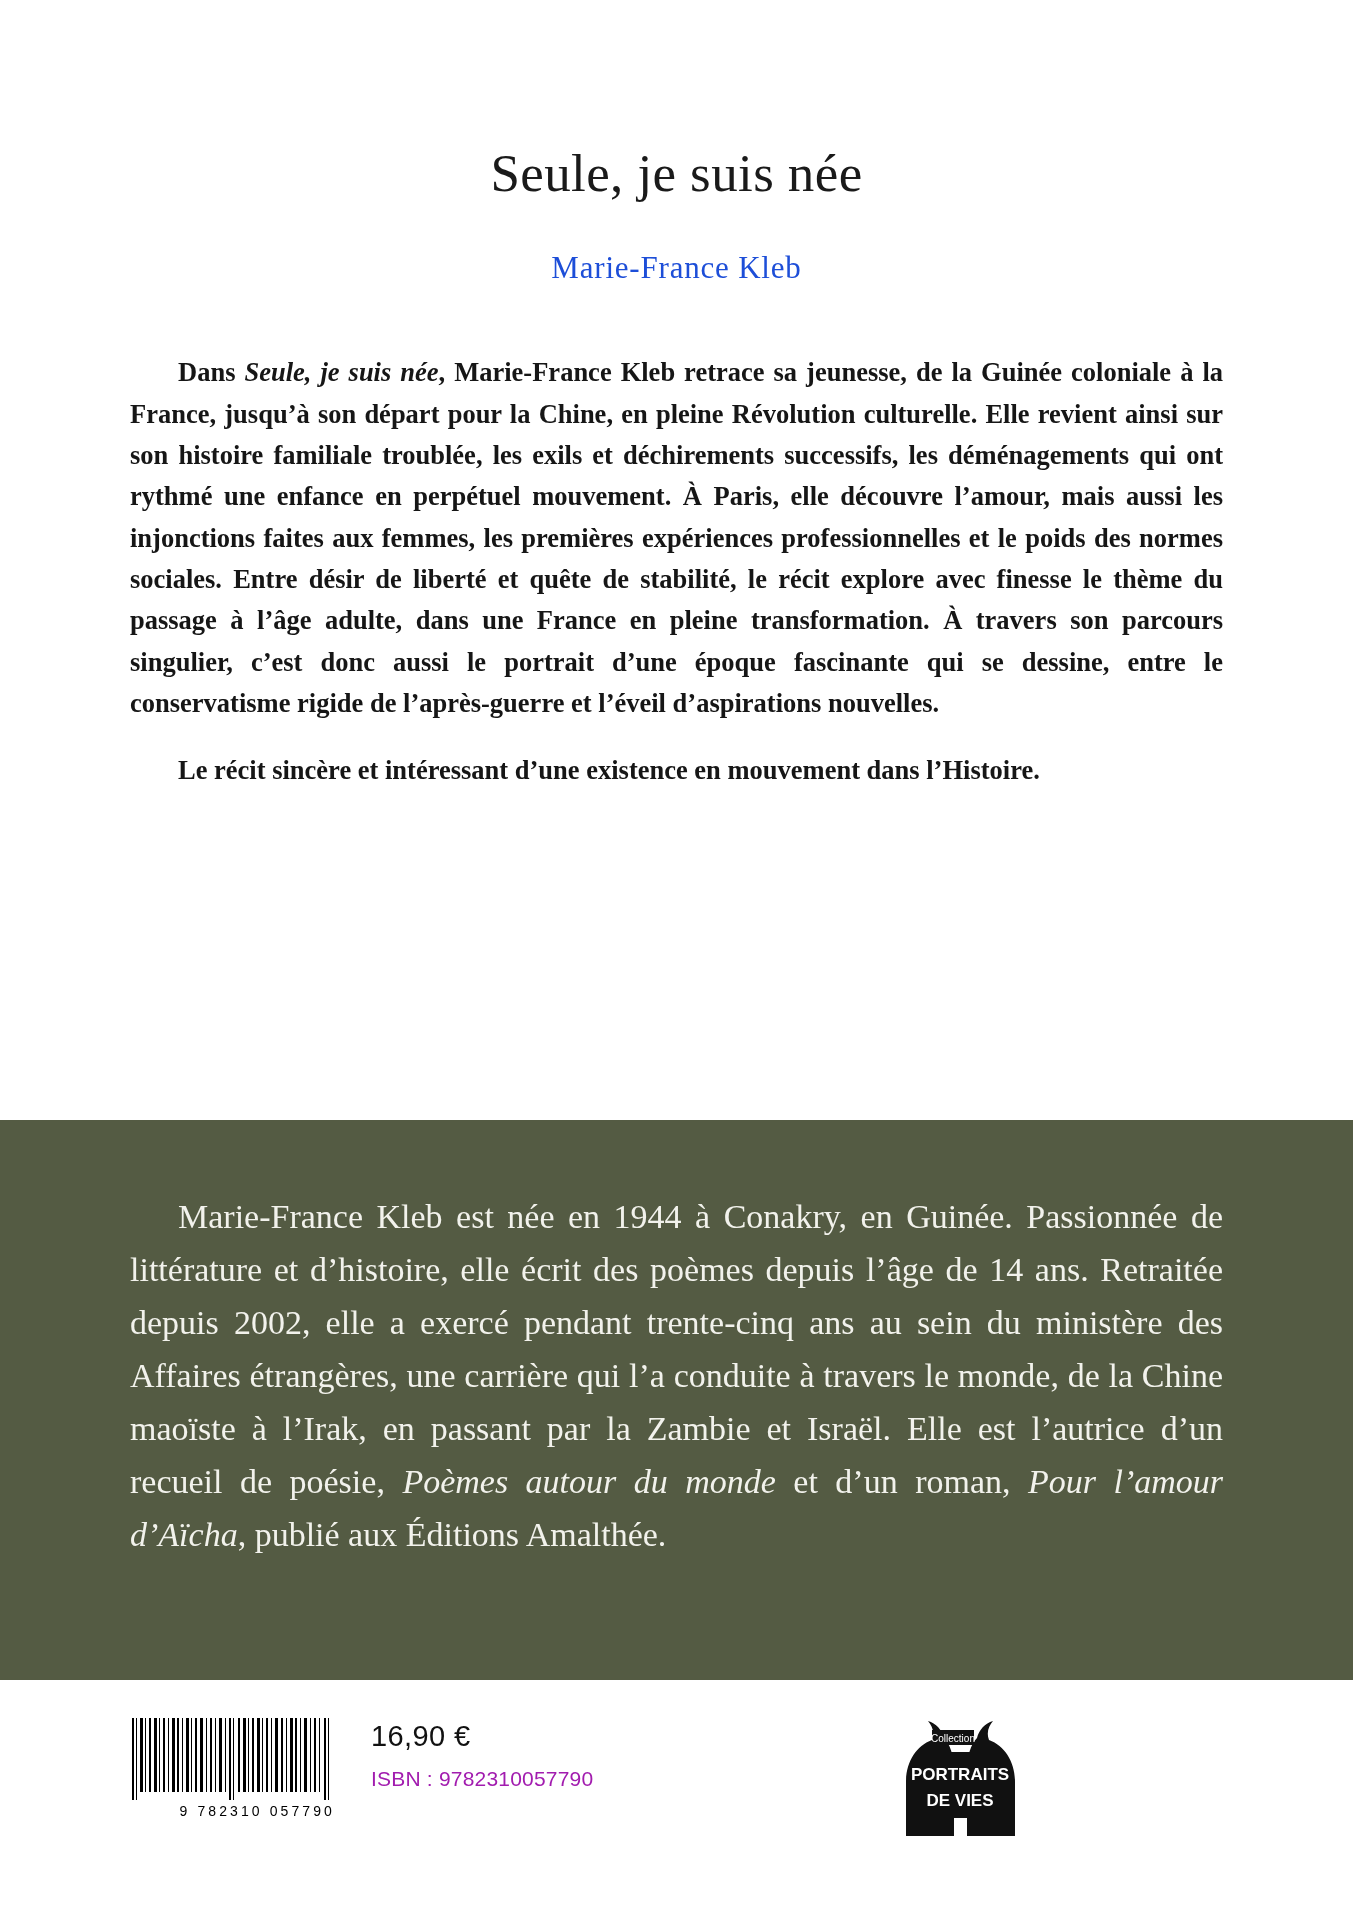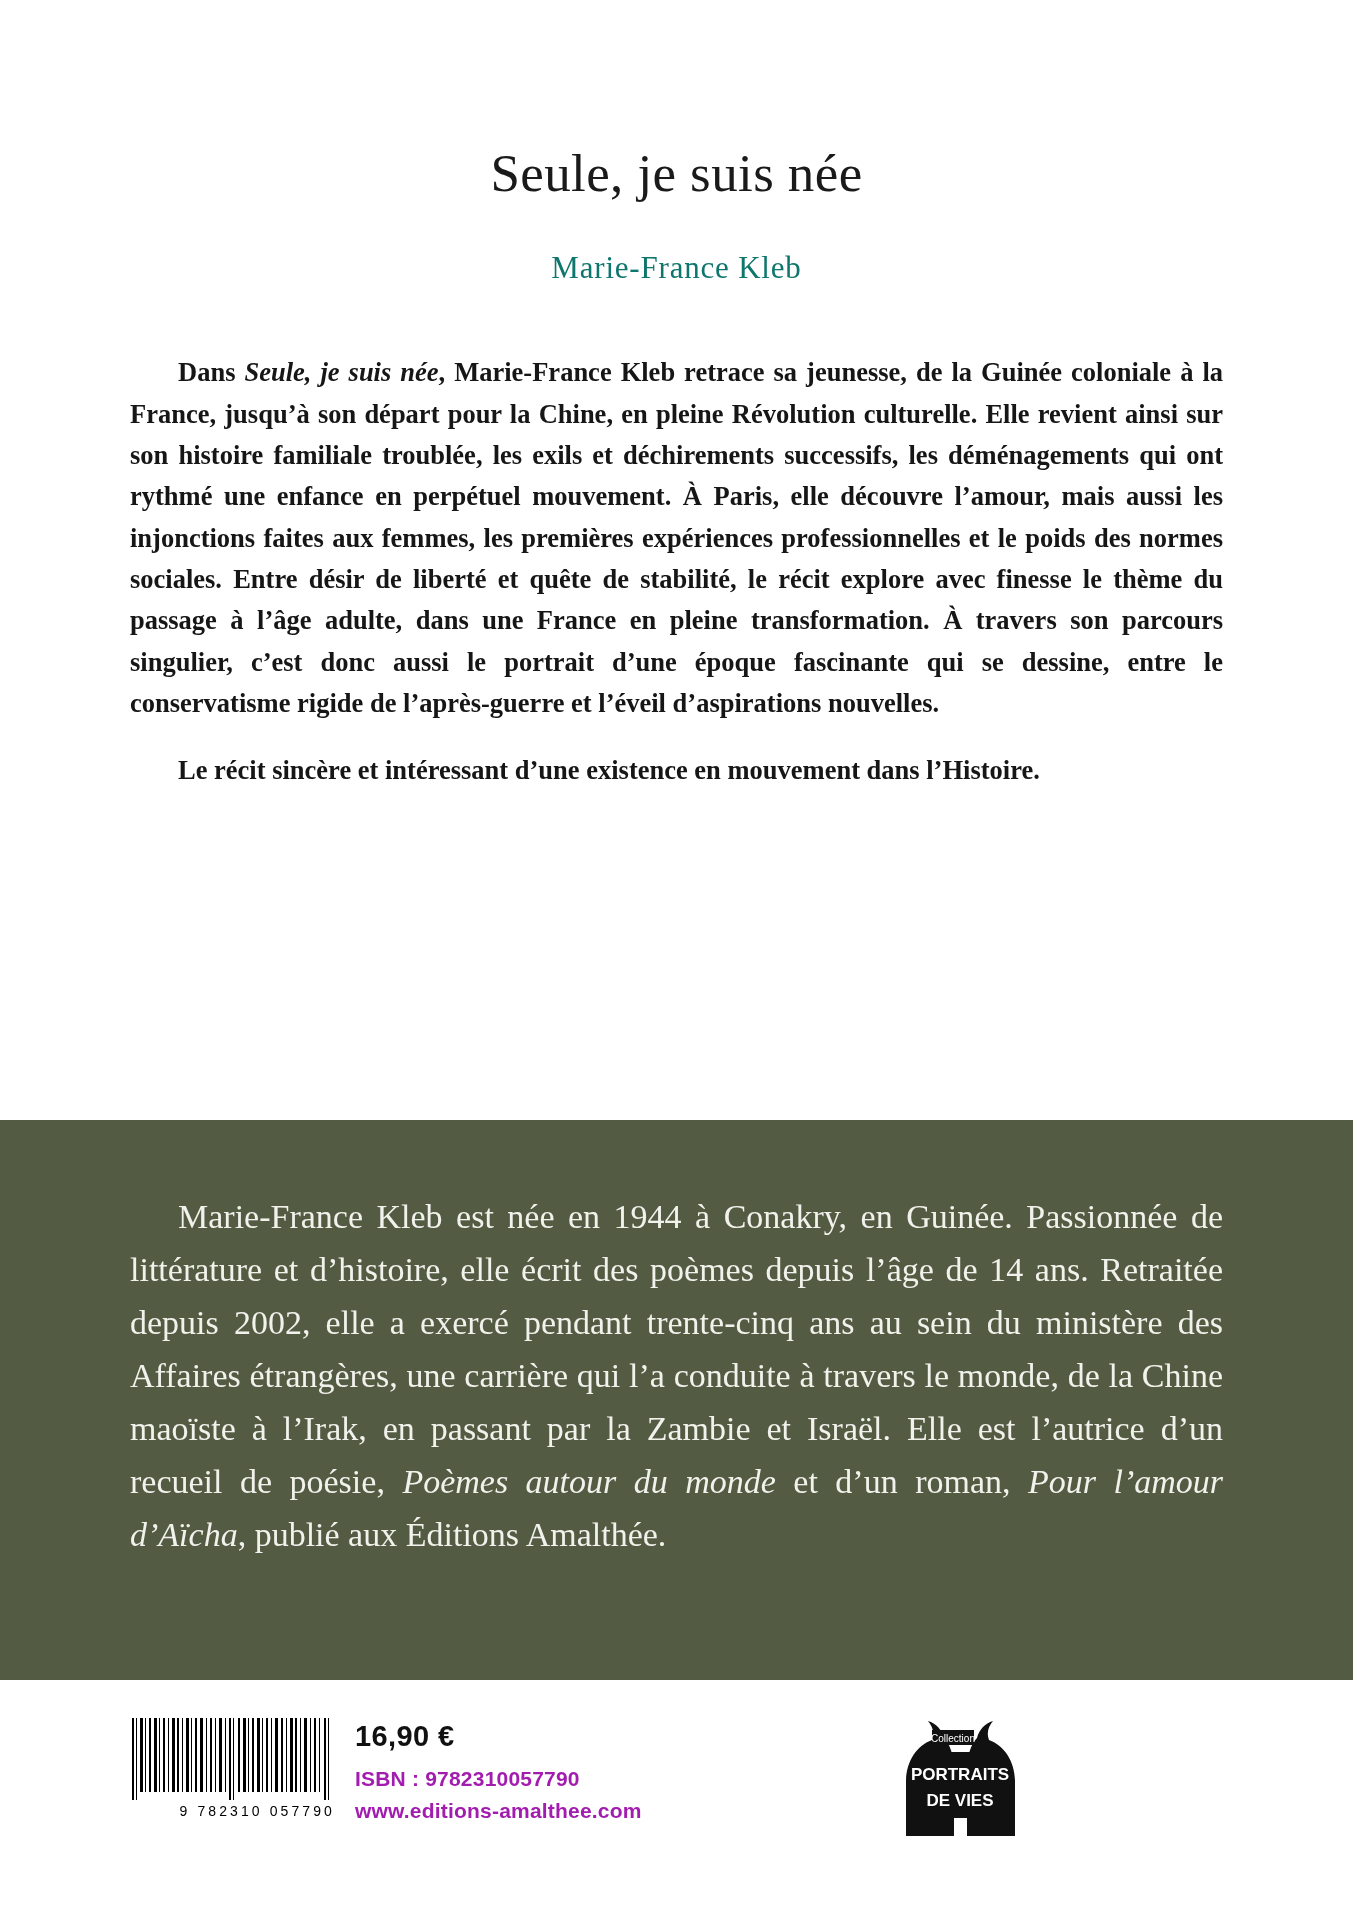--- a/index.html
+++ b/index.html
@@ -45,21 +45,21 @@
   }
 
   .book-author {
     margin: 0;
     padding-top: 48px;
     text-align: center;
     font-family: "Liberation Serif", "DejaVu Serif", serif;
     font-weight: 400;
     font-size: 31px;
     letter-spacing: 0.8px;
-    color: #0f766e;
+    color: #1d4ed8;
   }
 
   .blurb {
     margin: 0;
     padding-top: 66px;
   }
 
   .blurb p {
     margin: 0 0 26px 0;
     text-align: justify;
@@ -135,24 +135,23 @@
     font-family: "Liberation Sans", "DejaVu Sans", sans-serif;
     font-size: 14px;
     letter-spacing: 3.1px;
     color: #000;
     margin-top: 3px;
     white-space: nowrap;
     text-align: right;
   }
 
   .price-block {
-    margin-left: 20px;
+    margin-left: 36px;
     flex: 1 1 auto;
     padding-top: 4px;
-    font-weight: bold;
   }
 
   .price {
     font-family: "Liberation Sans", "DejaVu Sans", sans-serif;
     font-size: 29px;
     color: #111;
     letter-spacing: 0.4px;
     margin-bottom: 10px;
   }
 
@@ -248,21 +247,20 @@
             <rect x="194" y="0" width="2" height="82"></rect>
             <rect x="198" y="0" width="1" height="82"></rect>
           </g>
         </svg>
         <div class="barcode-digits">9 782310 057790</div>
       </div>
 
       <div class="price-block">
         <div class="price">16,90 €</div>
         <div class="isbn">ISBN : 9782310057790</div>
-        <div class="website">www.editions-amalthee.com</div>
       </div>
 
       <div class="collection-logo">
         <svg class="logo-svg" width="125" height="118" viewBox="0 0 125 118">
 
           <g fill="#111111">
             <path d="M8 118 L8 64 C8 44 18 28 34 22 C37 14 34 8 30 3 C38 5 44 12 46 20 C52 26 56 38 56 52 L56 118 Z"></path>
             <path d="M117 118 L117 64 C117 44 107 28 91 22 C88 14 91 8 95 3 C87 5 81 12 79 20 C73 26 69 38 69 52 L69 118 Z"></path>
           </g>
 

